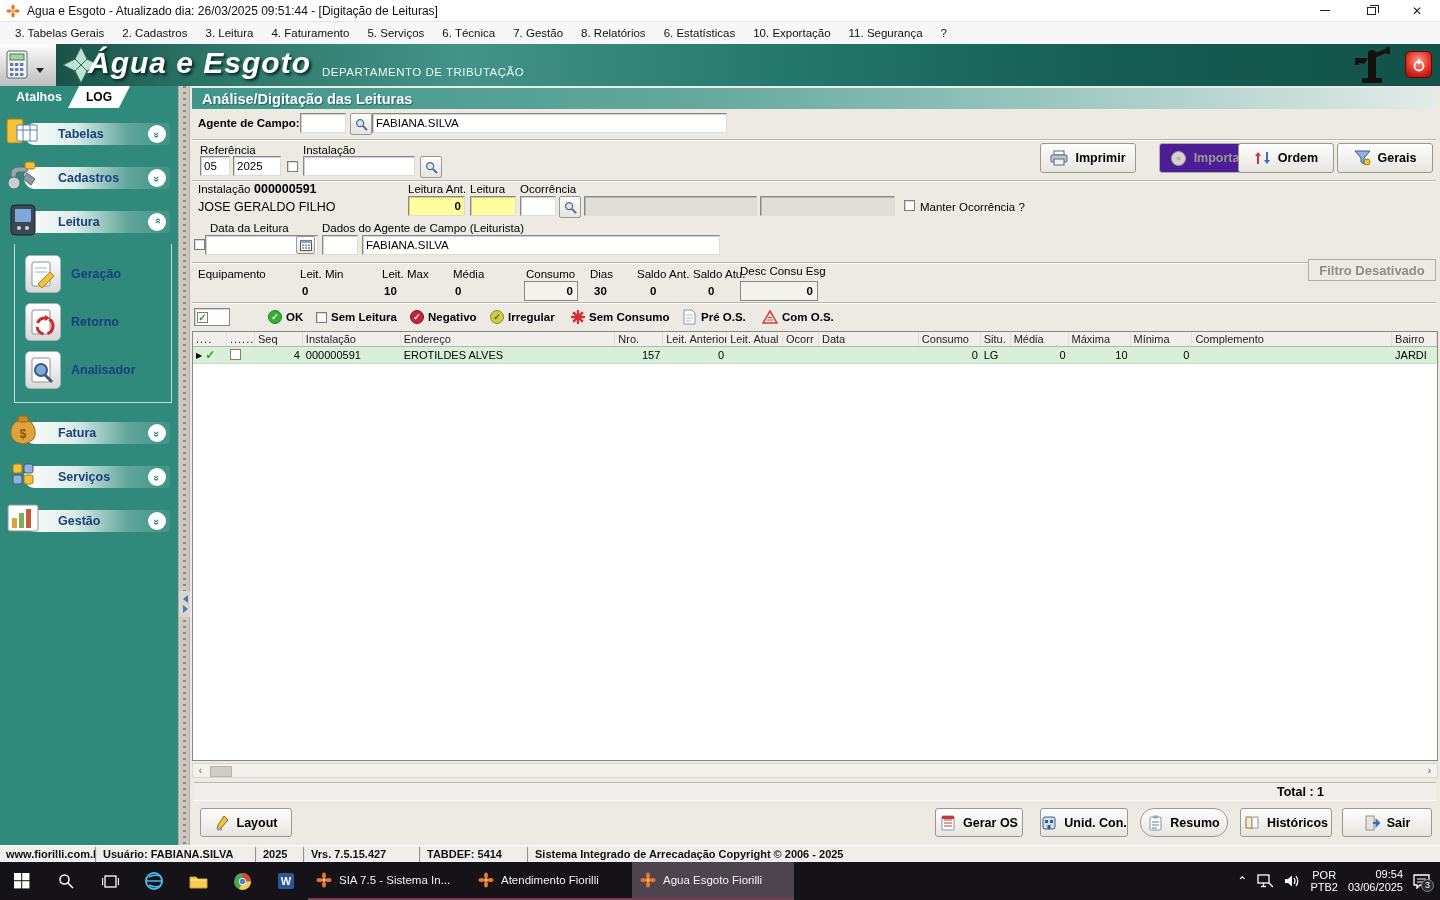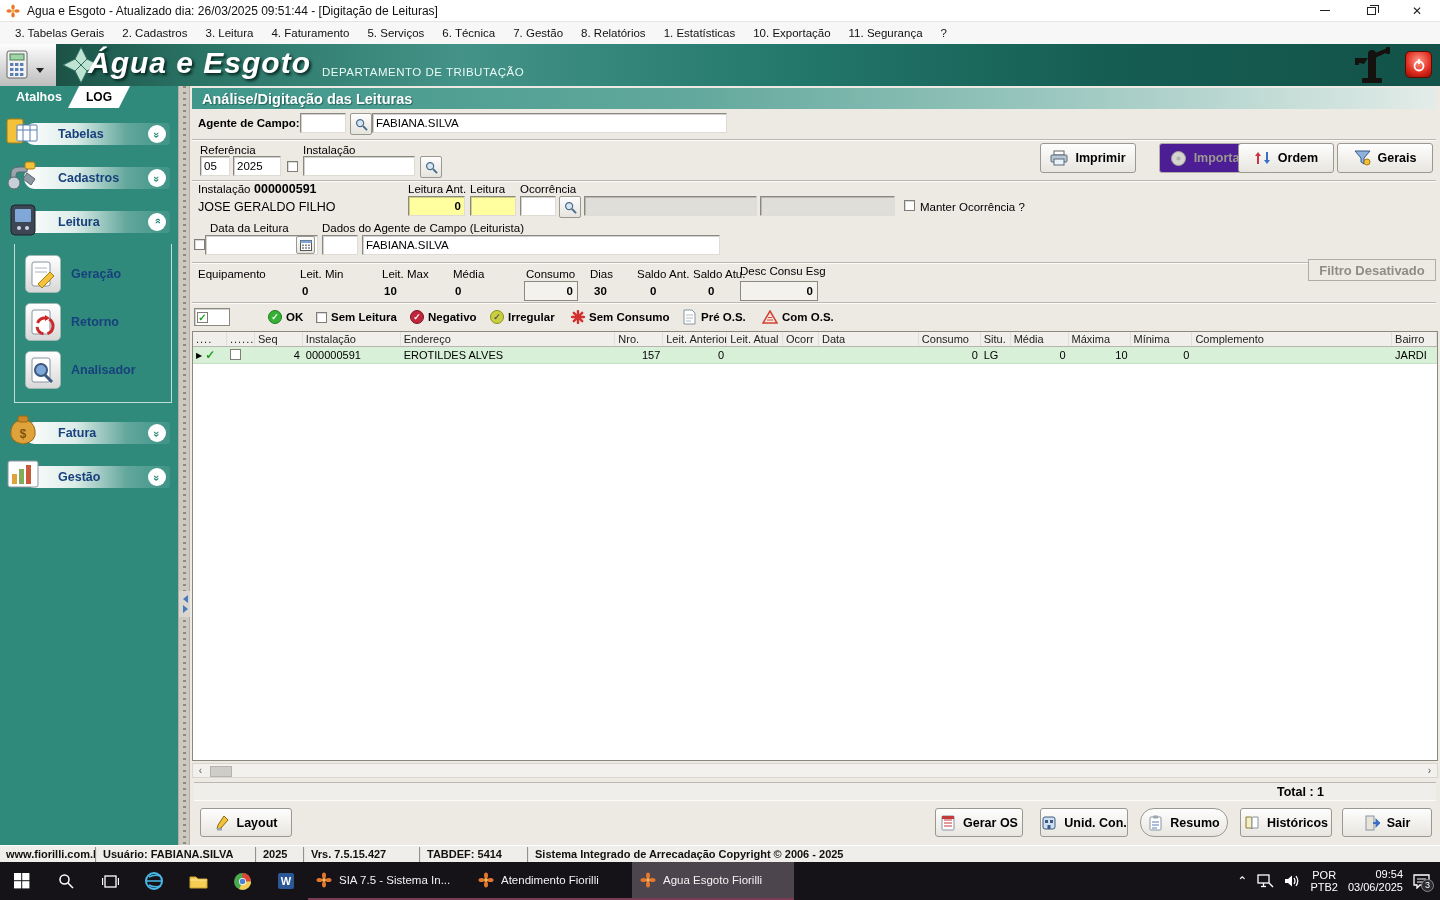--- a/index.html
+++ b/index.html
@@ -160,21 +160,21 @@
 
   <div id="menubar">
     <span class="menu-item">3. Tabelas Gerais</span>
     <span class="menu-item">2. Cadastros</span>
     <span class="menu-item">3. Leitura</span>
     <span class="menu-item">4. Faturamento</span>
     <span class="menu-item">5. Serviços</span>
     <span class="menu-item">6. Técnica</span>
     <span class="menu-item">7. Gestão</span>
     <span class="menu-item">8. Relatórios</span>
-    <span class="menu-item">1. Estatísticas</span>
+    <span class="menu-item">6. Estatísticas</span>
     <span class="menu-item">10. Exportação</span>
     <span class="menu-item">11. Segurança</span>
     <span class="menu-item">?</span>
   </div>
 
   <div id="banner">
     <div id="banner-left">
       <svg class="calc-icon" viewBox="0 0 24 30">
         <rect x="1" y="1" width="20" height="27" rx="2" fill="#f2f2f2" stroke="#666"></rect>
         <rect x="4" y="4" width="14" height="6" fill="#9fd3a8" stroke="#4c7a53"></rect>
@@ -319,20 +319,34 @@
         <text x="18" y="24" font-size="12" text-anchor="middle" fill="#7a520e" font-weight="bold">$</text>
       </svg>
       <div class="pill">
           <span class="pill-label">Fatura</span>
         <span class="chev-circle">
             <span class="chev-glyph">»</span>
           </span>
         </div>
     </div>
 
+    <div class="group">
+      <svg class="g-icon" viewBox="0 0 36 34">
+        <rect x="8" y="6" width="9" height="9" rx="2" fill="#f3c13a" stroke="#a87d12"></rect>
+        <rect x="19" y="6" width="9" height="9" rx="2" fill="#8fb2df" stroke="#3c5a82"></rect>
+        <rect x="8" y="17" width="9" height="9" rx="2" fill="#8fb2df" stroke="#3c5a82"></rect>
+        <rect x="19" y="17" width="9" height="9" rx="2" fill="#f3c13a" stroke="#a87d12"></rect>
+      </svg>
+      <div class="pill">
+          <span class="pill-label">Serviços</span>
+        <span class="chev-circle">
+            <span class="chev-glyph">»</span>
+          </span>
+        </div>
+    </div>
 
     <div class="group">
       <svg class="g-icon" viewBox="0 0 36 34">
         <rect x="3" y="3" width="30" height="26" rx="2" fill="#fff" stroke="#8a94a0"></rect>
         <rect x="7" y="16" width="5" height="10" fill="#e0a33c"></rect>
         <rect x="14" y="11" width="5" height="15" fill="#7fae5a"></rect>
         <rect x="21" y="7" width="5" height="19" fill="#c95b3a"></rect>
       </svg>
       <div class="pill">
           <span class="pill-label">Gestão</span>

